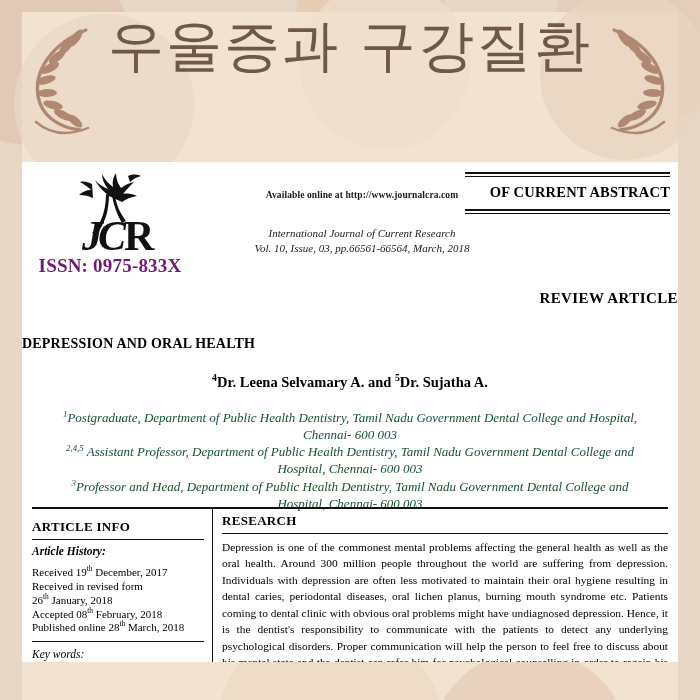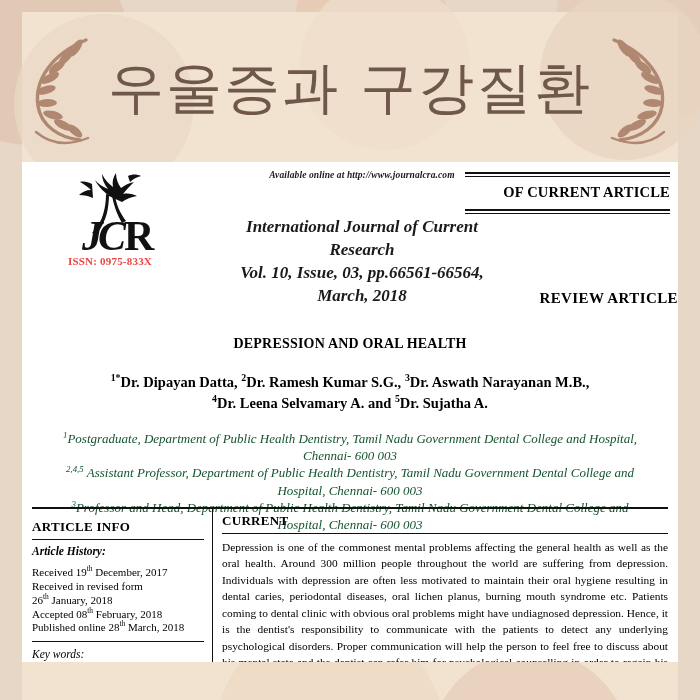--- a/index.html
+++ b/index.html
@@ -42,21 +42,21 @@
   }
 
   
   .banner {
     position: absolute;
     left: 0;
     top: 18px;
     width: 700px;
     height: 140px;
     display: flex;
-    align-items: center;
+    align-items: flex-start;
     justify-content: center;
   }
   .banner-title {
     font-family: "DejaVu Sans", sans-serif;
     font-size: 56px;
     line-height: 1;
     color: #6f5849;
     letter-spacing: 2px;
     white-space: nowrap;
     text-align: center;
@@ -95,45 +95,45 @@
   .logo-block {
     position: absolute;
     left: 8px;
     top: 4px;
     width: 160px;
     text-align: center;
   }
   .logo-svg { display: block; margin: 0 auto; }
   .issn {
     font-family: "Liberation Serif", serif;
-    font-size: 11px;
-    font-weight: bold;
-    color: #ef4444;
+    font-size: 19px;
+    font-weight: bold;
+    color: #701a75;
     margin-top: 1px;
     letter-spacing: 0.2px;
   }
   .center-block {
     position: absolute;
     left: 205px;
     top: 8px;
     width: 270px;
     text-align: center;
     color: #1a1a1a;
   }
   .avail-line {
-    font-style: italic;
     font-weight: bold;
     font-size: 9.5px;
     letter-spacing: 0.1px;
+    margin-top: 20px;
   }
   .journal-line {
     font-style: italic;
-    font-weight: bold;
-    font-size: 17px;
-    margin-top: 36px;
+    font-weight: normal;
+    font-size: 11px;
+    margin-top: 26px;
     line-height: 1.35;
   }
   .right-block {
     position: absolute;
     right: 8px;
     top: 10px;
     width: 205px;
     text-align: right;
   }
   .rule-double-top {
@@ -160,21 +160,20 @@
   
   .article-type {
     text-align: right;
     font-weight: bold;
     font-size: 15px;
     letter-spacing: 0.4px;
     color: #000;
     margin-top: 6px;
   }
   .article-title {
-    text-align: center;
     font-weight: bold;
     font-size: 14px;
     letter-spacing: 0.2px;
     color: #000;
     margin-top: 29px;
   }
   .authors {
     text-align: center;
     font-weight: bold;
     font-size: 14.5px;
@@ -398,31 +397,30 @@
           <div class="avail-line">Available online at http://www.journalcra.com</div>
           <div class="journal-line">
             <div>International Journal of Current Research</div>
             <div>Vol. 10, Issue, 03, pp.66561-66564, March, 2018</div>
           </div>
         </div>
 
         <div class="right-block">
           <div class="rule-double-top"></div>
           <div class="ijcr">
-            <div>OF CURRENT ARTICLE</div>
+            <div>OF CURRENT ABSTRACT</div>
           </div>
           <div class="rule-double-bot"></div>
         </div>
       </div>
 
       <div class="article-type">REVIEW ARTICLE</div>
       <div class="article-title">DEPRESSION AND ORAL HEALTH</div>
 
       <div class="authors">
-        <div id="authors-line-1"><sup>1*</sup>Dr. Dipayan Datta, <sup>2</sup>Dr. Ramesh Kumar S.G., <sup>3</sup>Dr. Aswath Narayanan M.B.,</div>
         <div id="authors-line-2"><sup>4</sup>Dr. Leena Selvamary A. and <sup>5</sup>Dr. Sujatha A.</div>
       </div>
 
       <div class="affiliations" id="affiliations-block">
           <div><sup>1</sup>Postgraduate, Department of Public Health Dentistry, Tamil Nadu Government Dental College and Hospital, Chennai- 600 003</div>
           <div><sup>2,4,5</sup> Assistant Professor, Department of Public Health Dentistry, Tamil Nadu Government Dental College and Hospital, Chennai- 600 003</div>
           <div><sup>3</sup>Professor and Head, Department of Public Health Dentistry, Tamil Nadu Government Dental College and Hospital, Chennai- 600 003</div>
         </div>
 
       <div class="info-abstract">
@@ -439,21 +437,21 @@
               <div class="hist-line">26<sup>th</sup> January, 2018</div>
               <div class="hist-line">Accepted 08<sup>th</sup> February, 2018</div>
               <div class="hist-line">Published online 28<sup>th</sup> March, 2018</div>
             </div>
           <div class="hist-rule"></div>
           <div class="kw-label">Key words:</div>
           <div class="kw-cut">Depression,</div>
         </div>
 
         <div class="col-abs">
-          <div class="sec-head">CURRENT</div>
+          <div class="sec-head">RESEARCH</div>
           <div class="sec-rule"></div>
           <div class="abs-body">Depression is one of the commonest mental problems affecting the general health as well as the oral health. Around 300 million people throughout the world are suffering from depression. Individuals with depression are often less motivated to maintain their oral hygiene resulting in dental caries, periodontal diseases, oral lichen planus, burning mouth syndrome etc. Patients coming to dental clinic with obvious oral problems might have undiagnosed depression. Hence, it is the dentist's responsibility to communicate with the patients to detect any underlying psychological disorders. Proper communication will help the person to feel free to discuss about his mental state and the dentist can refer him for psychological counselling in order to regain his mental and oral health.</div>
         </div>
       </div>
 
     </div>
   </div>
 </div>
 
 </body></html>

